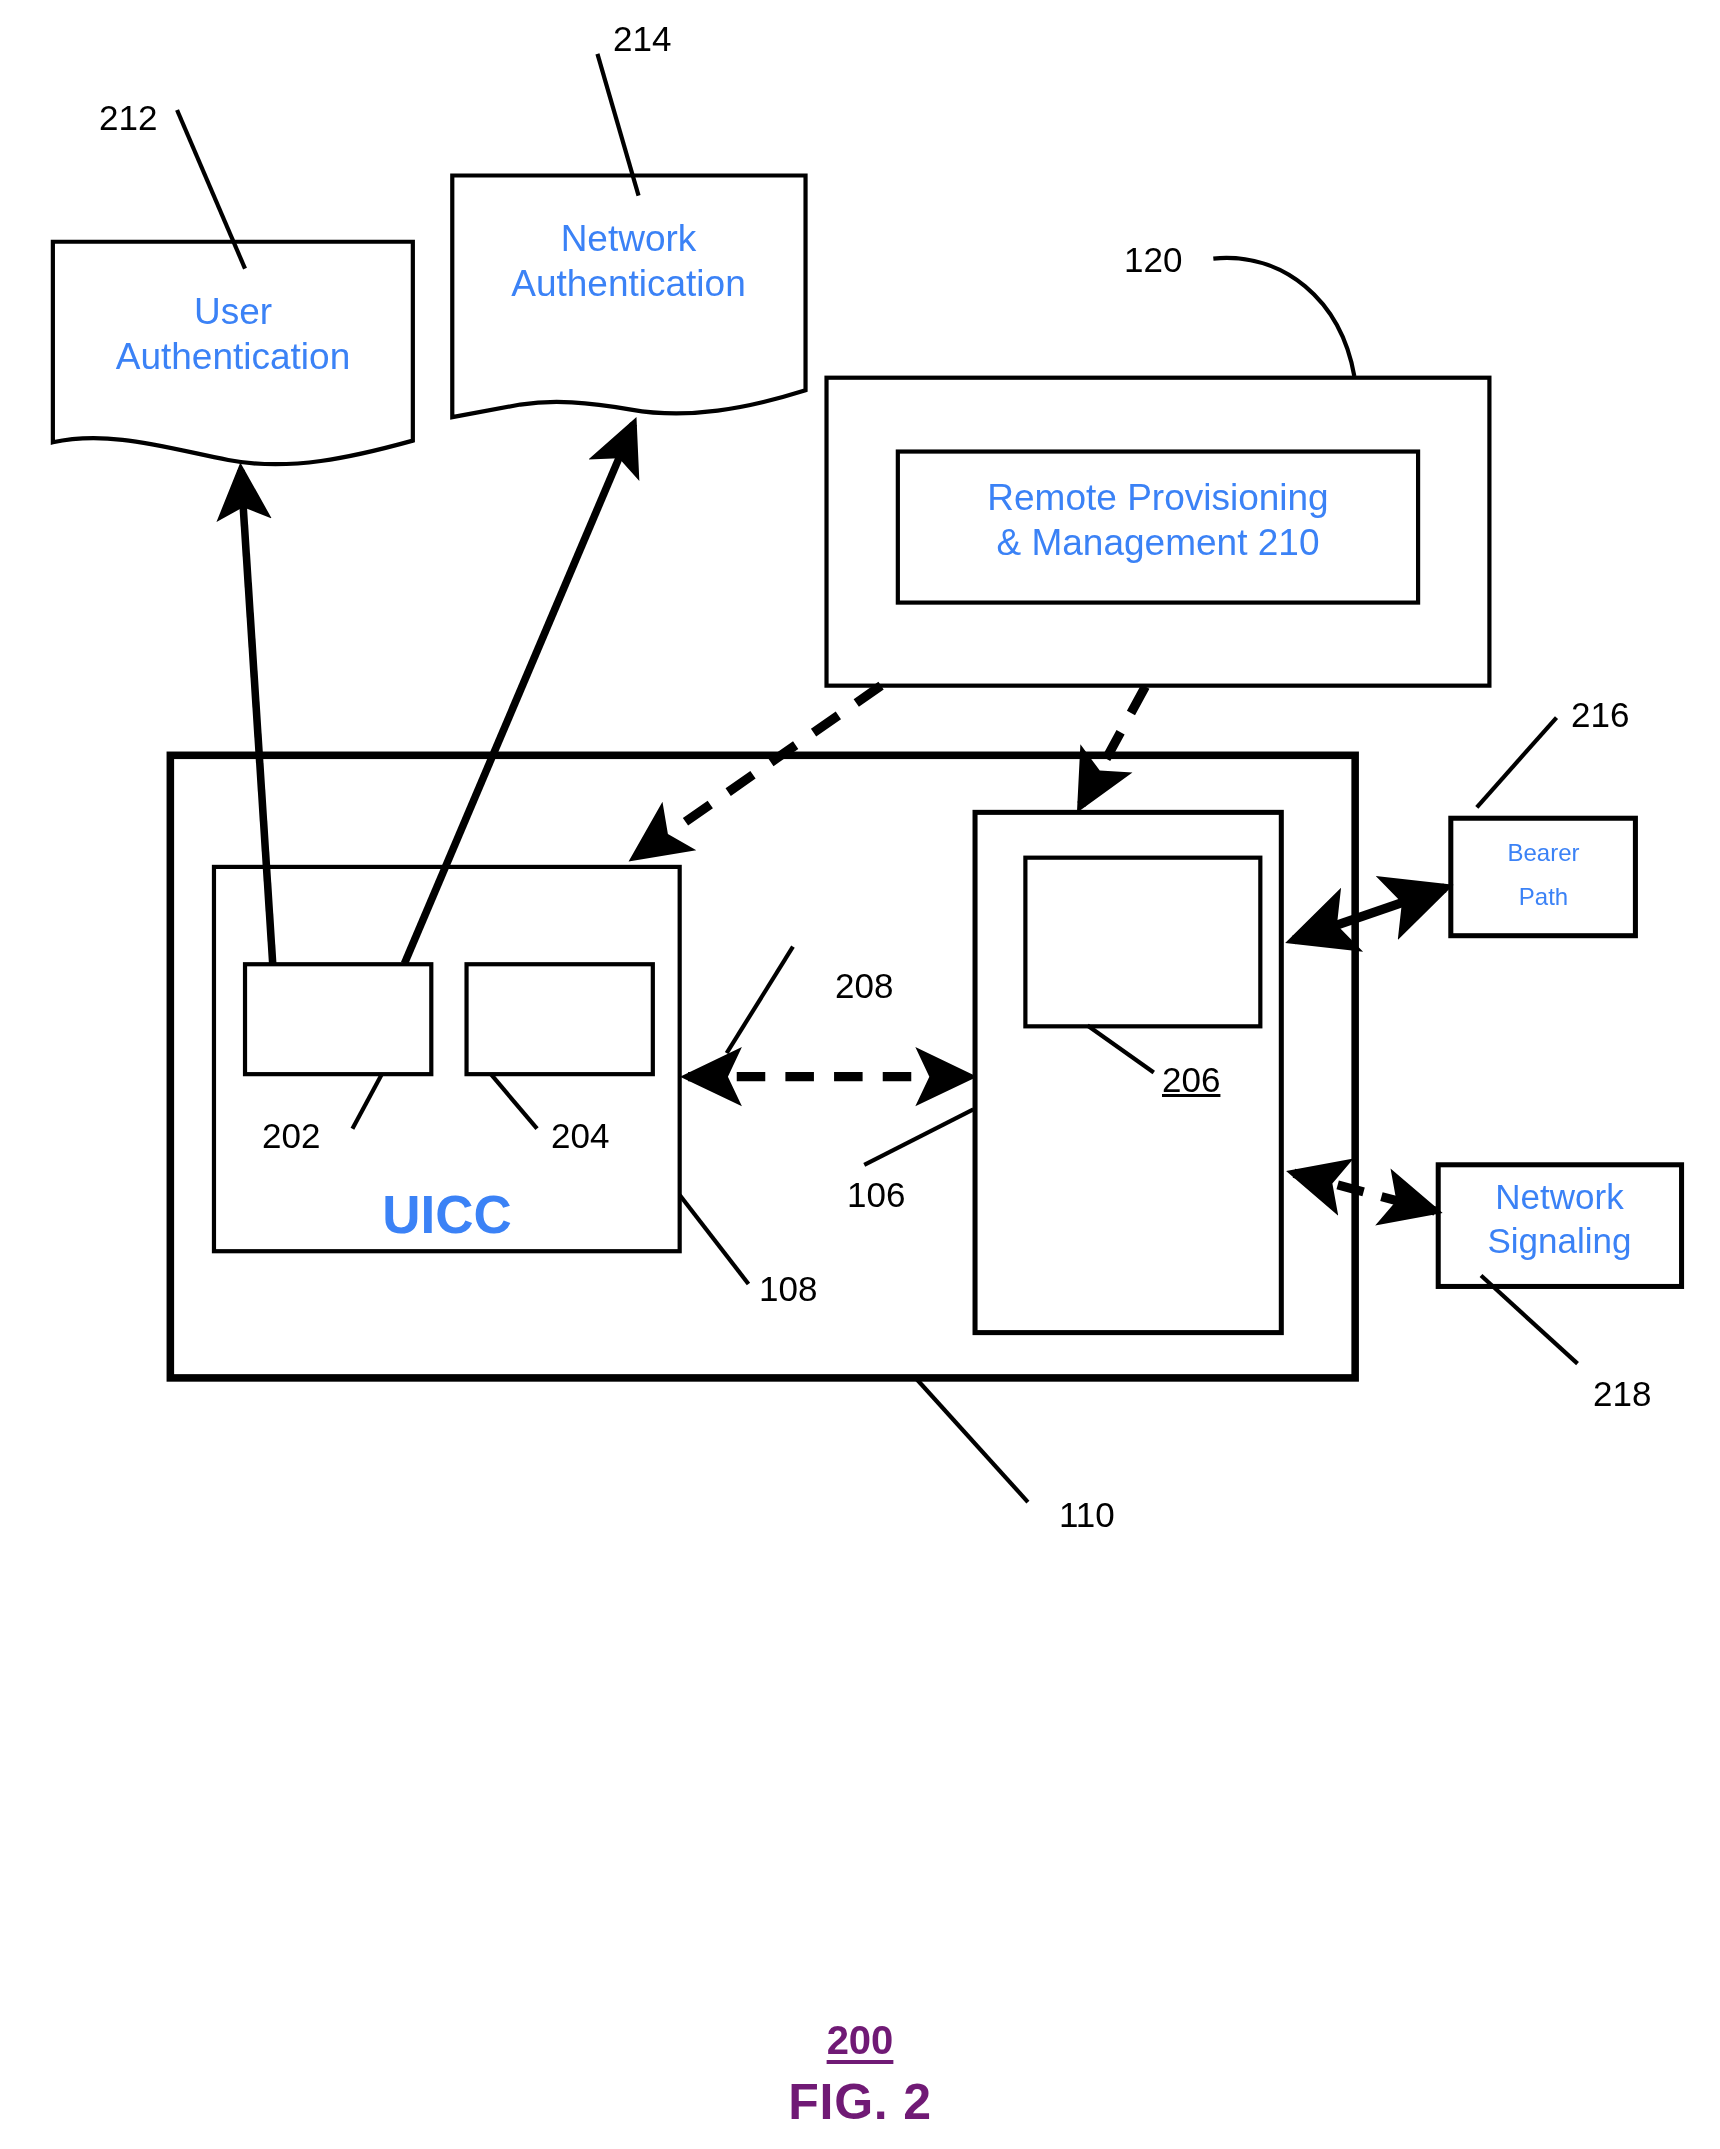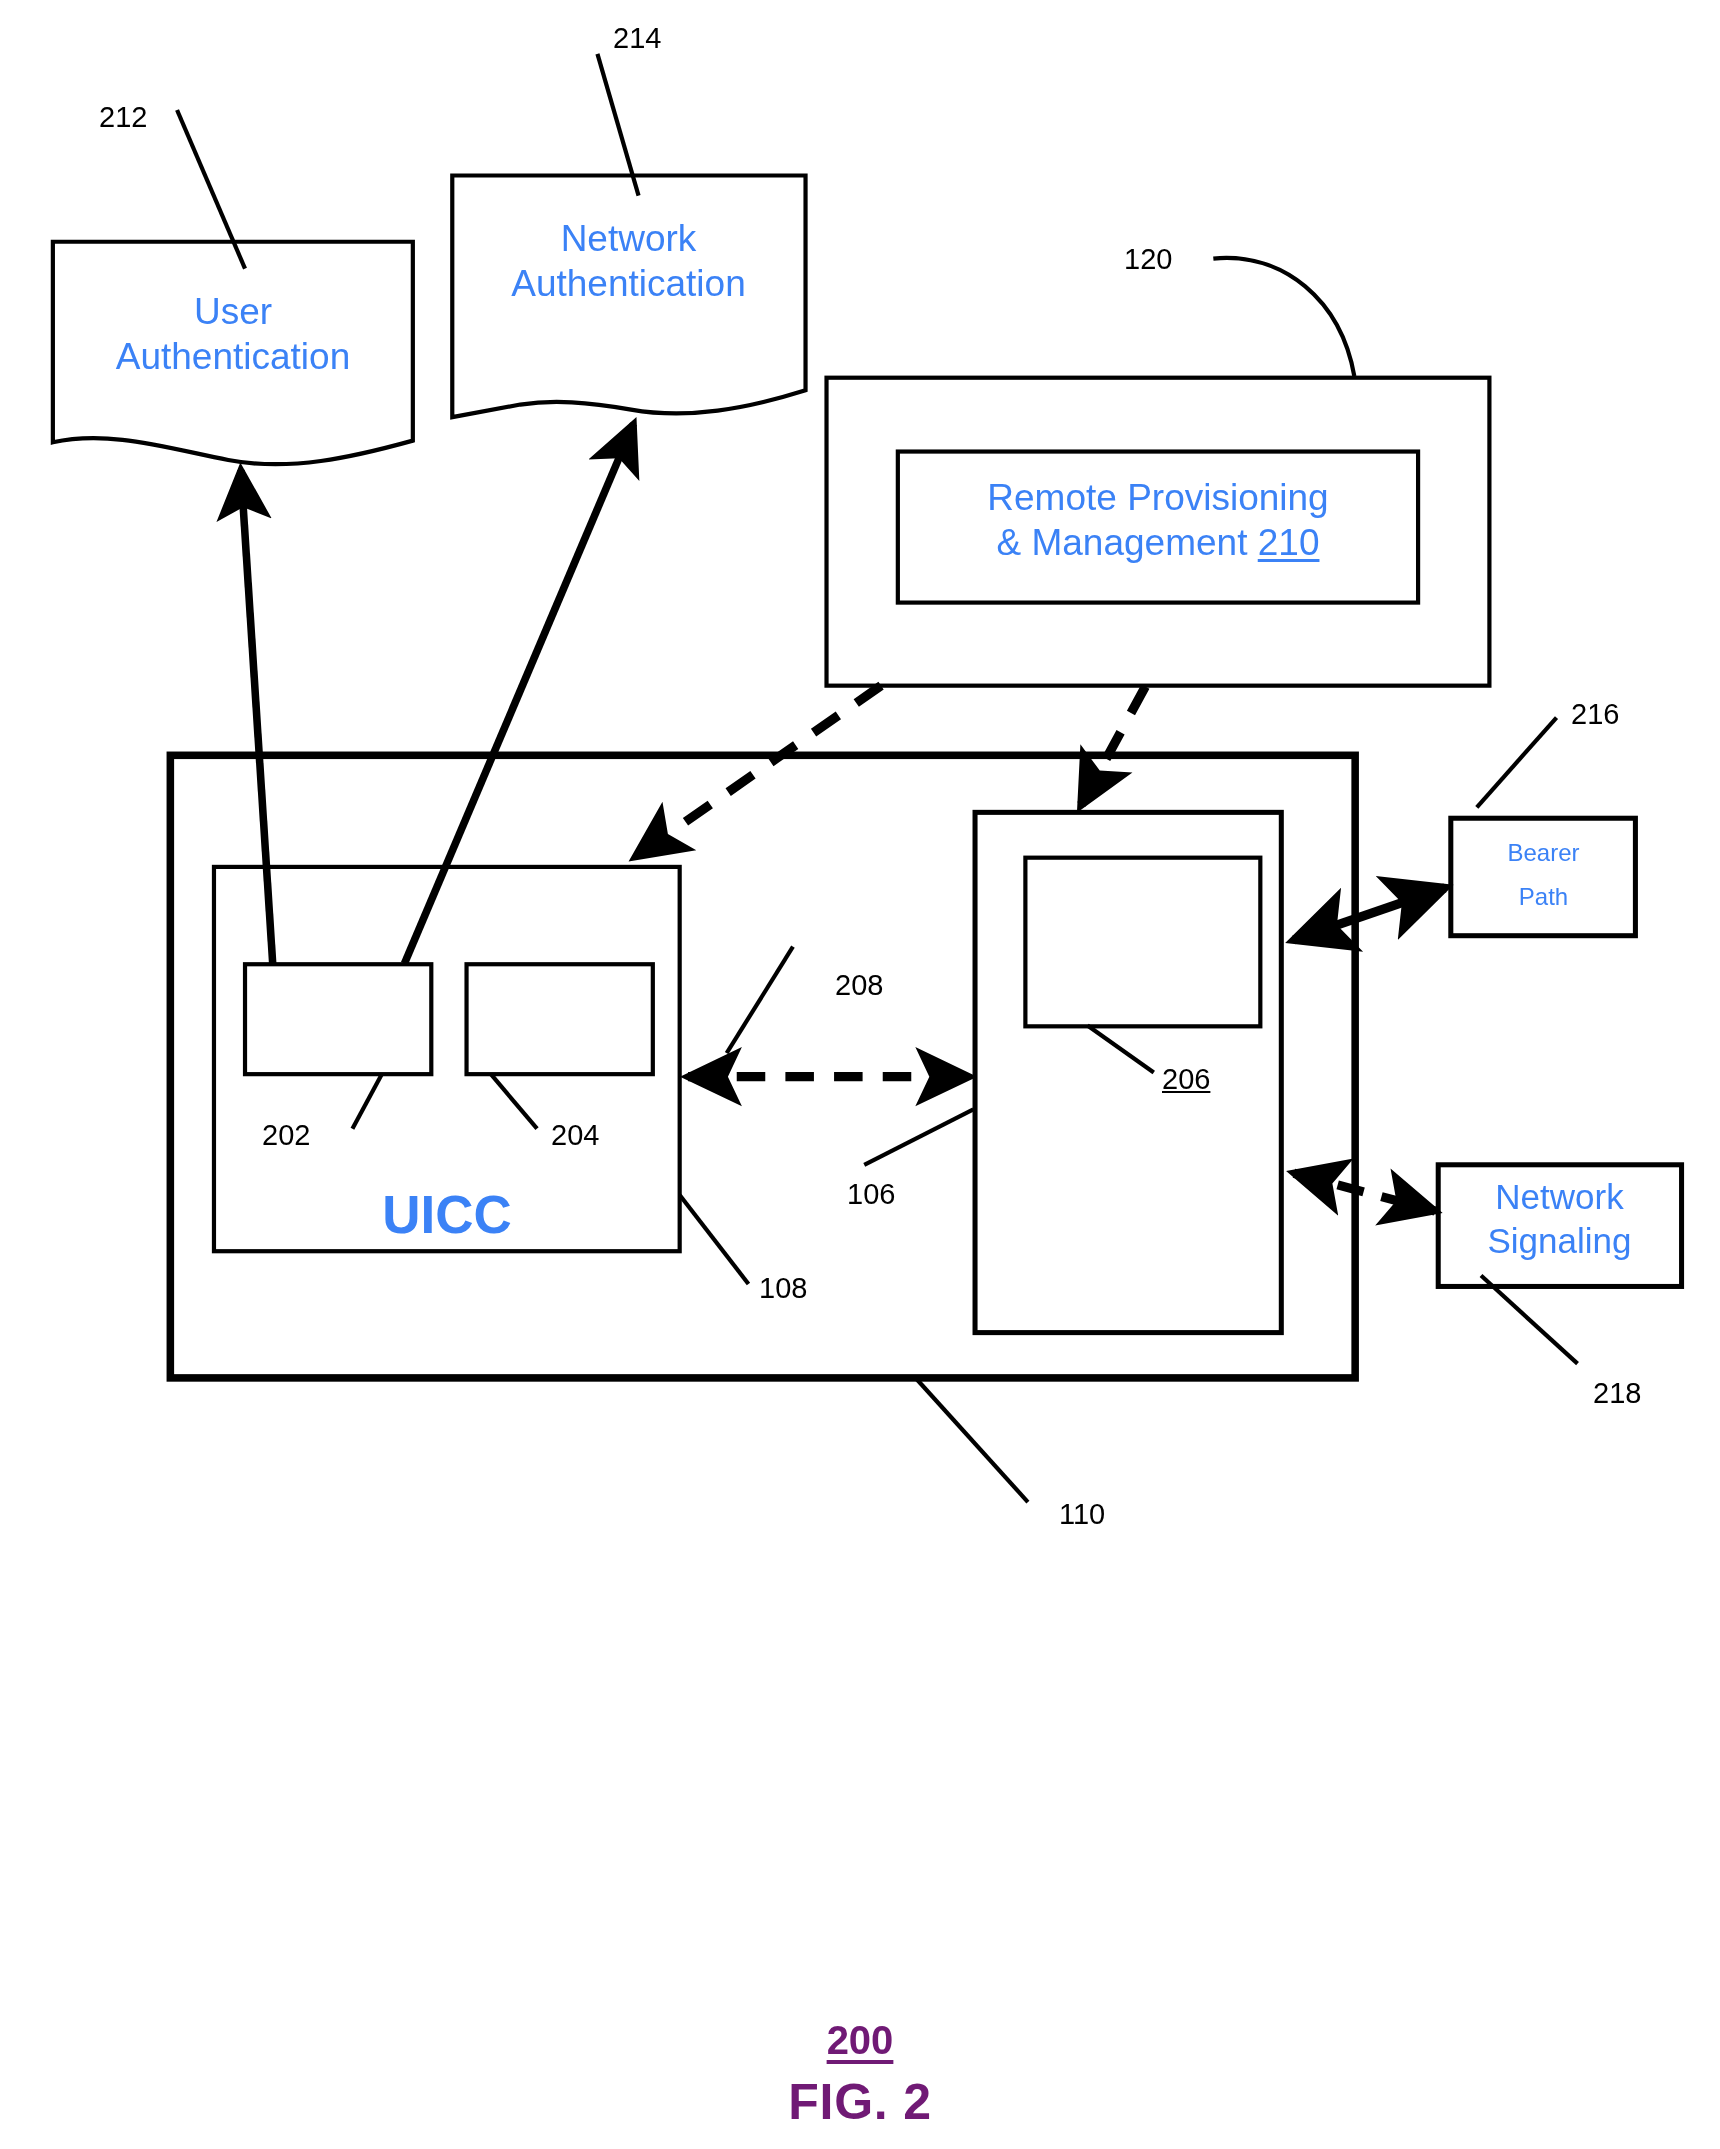--- a/index.html
+++ b/index.html
@@ -34,21 +34,21 @@
     color: #3b82f6;
     white-space: pre-line;
     pointer-events: none;
   }
   .box-label.bold {
     font-weight: bold;
   }
   .ref-num {
     position: absolute;
     font-family: "Liberation Sans", sans-serif;
-    font-size: 29px;
+    font-size: 35px;
     line-height: 39px;
     color: #000000;
   }
   .fig-caption {
     position: absolute;
     text-align: center;
     font-family: "Liberation Sans", sans-serif;
     font-weight: bold;
     color: #701a75;
   }
@@ -56,21 +56,20 @@
     font-size: 40px;
     text-decoration: underline;
     text-underline-offset: 5.9px;
     text-decoration-thickness: 4.2px;
   }
   .fig-title {
     font-size: 50px;
     letter-spacing: 0.8px;
   }
   .underlined-ref {
-    text-decoration: underline;
     text-underline-offset: 4.2px;
     text-decoration-thickness: 3.4px;
   }
 </style>
 </head>
 <body>
 
 <div id="figure-root">
 
   <svg id="figure-svg" viewBox="0 0 2051 2562" xmlns="http://www.w3.org/2000/svg">

